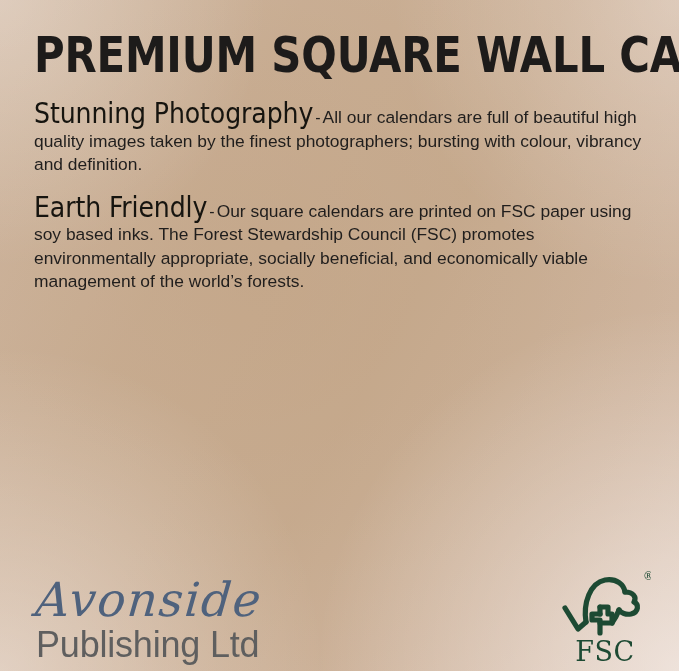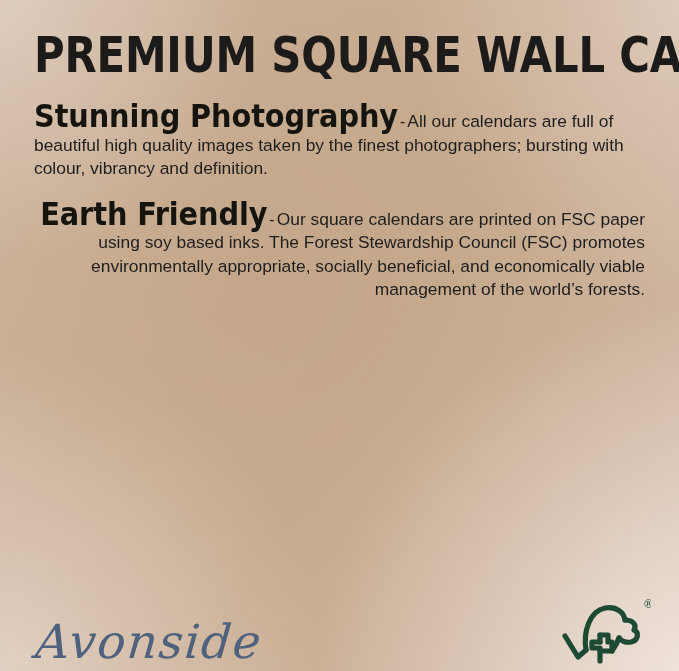--- a/index.html
+++ b/index.html
@@ -65,26 +65,26 @@
     margin-top: 20px;
   }
   .feature {
     margin: 0 0 17px 0;
     font-size: 17.4px;
     line-height: 1.355;
     color: #201e1d;
     text-align: left;
     max-width: 615px;
   }
-  .feature:last-child { margin-bottom: 0; text-align: right; }
+  .feature:last-child { margin-bottom: 0; }
 
   .feature-heading {
     font-family: "Liberation Sans Narrow", "DejaVu Sans Condensed", "Liberation Sans", sans-serif;
-    font-weight: 700;
-    font-size: 32px;
+    font-weight: 400;
+    font-size: 28px;
     color: #16140f;
     letter-spacing: -0.1px;
     line-height: 1;
     display: inline;
     transform: scaleX(0.92);
   }
   .feature-dash {
     font-size: 16px;
     color: #201e1d;
     padding: 0 2px;
@@ -176,36 +176,38 @@
         <span class="feature-heading">Earth Friendly</span><span class="feature-dash">-</span><span class="feature-body">Our square calendars are printed on FSC paper using soy based inks. The Forest Stewardship Council (FSC) promotes environmentally appropriate, socially beneficial, and economically viable management of the world’s forests.</span>
       </p>
 
     </div>
   </div>
 
   <div id="footer">
 
     <div id="brand">
       <span id="brand-name">Avonside</span>
+      <span id="brand-sub">Publishing Ltd</span>
     </div>
 
     <div id="fsc-logo">
       <svg id="fsc-mark" width="92" height="70" viewBox="0 0 92 70">
         <g fill="none" stroke="#1d4a33" stroke-width="5.2" stroke-linecap="round" stroke-linejoin="round">
 
           <path d="M27 55 C24 36, 31 16, 46 13 C58 11, 65 18, 66 25"></path>
 
           <path d="M66 25 C74 25, 78 30, 75 35 C80 37, 80 45, 72 47 C67 48, 62 46, 60 43"></path>
 
           <path d="M60 43 C58 48, 56 52, 53 56"></path>
 
           <path d="M41 66 L41 53 L33 53 L33 47 L41 47"></path>
           <path d="M41 47 L41 40"></path>
           <path d="M41 40 L49 40 L49 47 L53 47 L53 56 L41 56"></path>
 
           <path d="M6 41 L19 62 L27 55"></path>
         </g>
         <text x="84" y="13" font-family="DejaVu Serif, Liberation Serif, serif" font-size="11" fill="#1d4a33">®</text>
       </svg>
+      <span id="fsc-text">FSC</span>
     </div>
 
   </div>
 </div>
 
 </body></html>

